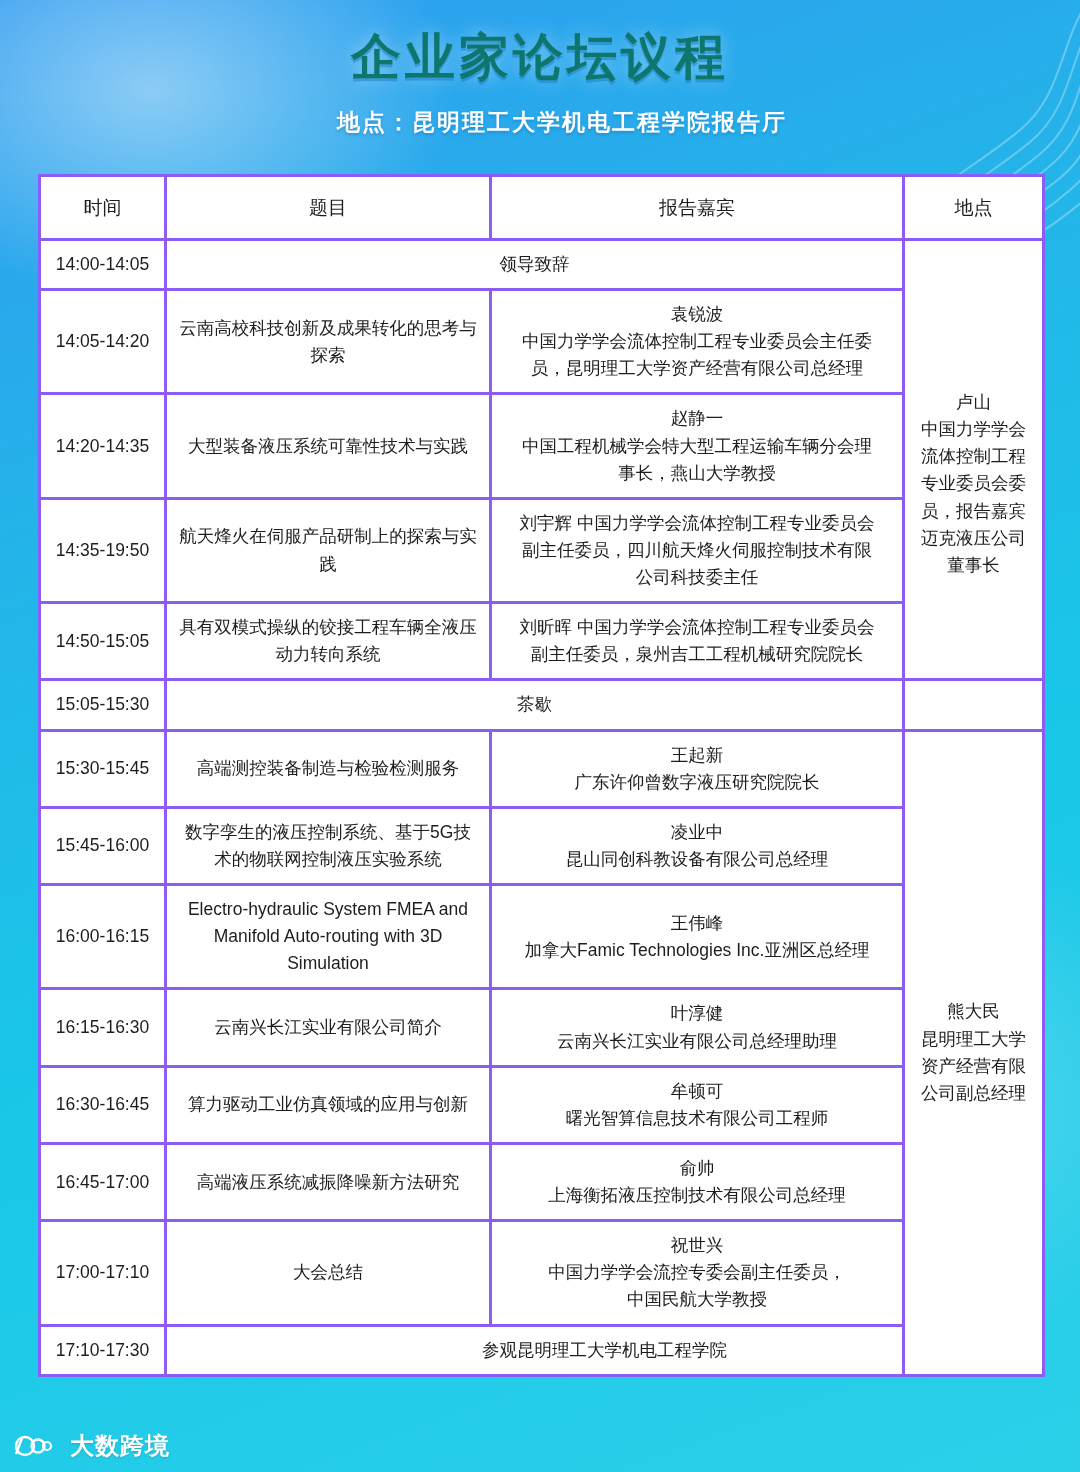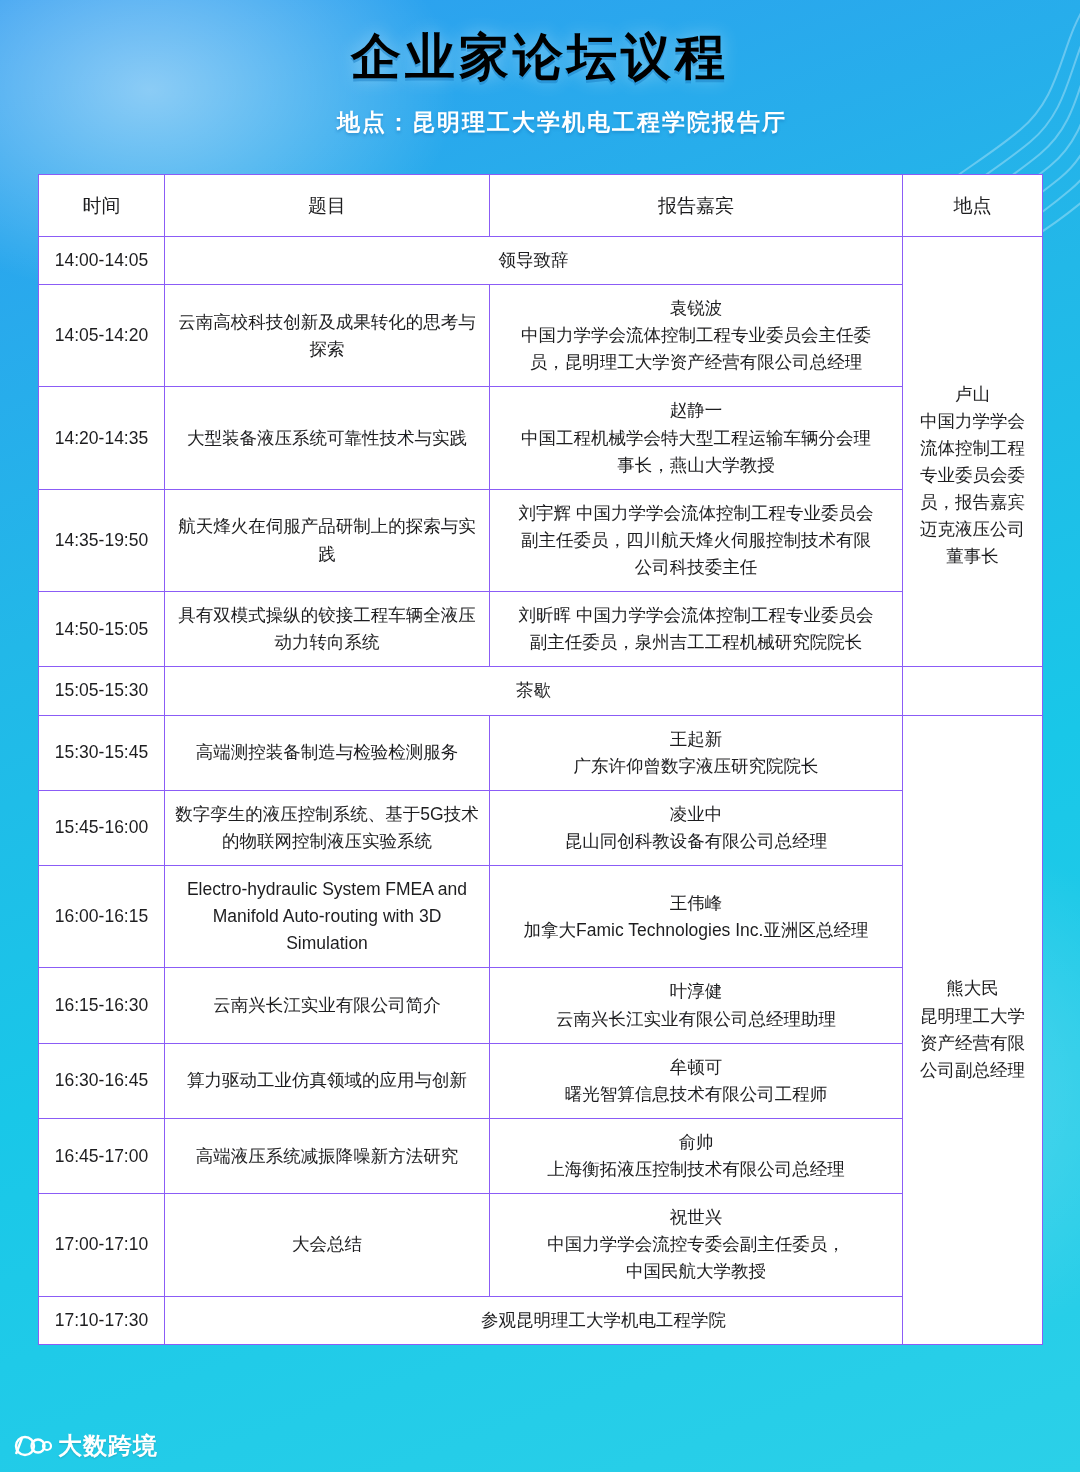--- a/index.html
+++ b/index.html
@@ -28,21 +28,21 @@
     pointer-events:none;
   }
   header {
     position:relative;
     padding-top: 26px;
     text-align:center;
   }
   .title {
     font-size: 50px;
     font-weight: bold;
-    color: #000000;
+    color: #0f766e;
     letter-spacing: 4px;
     text-shadow: 0 3px 0 rgba(20,120,190,.45), 0 0 18px rgba(255,255,255,.45);
     line-height: 1.25;
   }
   .subtitle {
     margin-top: 18px;
     font-size: 23px;
     font-weight: bold;
     color: #ffffff;
     letter-spacing: 2px;
@@ -58,21 +58,21 @@
     border-collapse: collapse;
     background: #ffffff;
     table-layout: fixed;
   }
   table.agenda col.c-time  { width: 126px; }
   table.agenda col.c-topic { width: 325px; }
   table.agenda col.c-guest { width: 413px; }
   table.agenda col.c-place { width: 140px; }
 
   table.agenda th, table.agenda td {
-    border: 1px solid #8b5cf6;
+    border: 3px solid #8b5cf6;
     padding: 10px 10px;
     text-align:center;
     vertical-align: middle;
     color: #1d1d1f;
     font-size: 17.5px;
     line-height: 1.55;
   }
   table.agenda th {
     font-size: 19px;
     font-weight: normal;
@@ -86,21 +86,21 @@
     margin-left: 42px;
   }
   td.topic-en { font-size: 18px; }
   .guest-lines span { display:block; }
   .footer-logo {
     position:absolute;
     left: 14px;
     bottom: 10px;
     display:flex;
     align-items:center;
-    gap: 4px;
+    gap: 16px;
   }
   .logo-mark {
     width: 40px; height: 28px;
     display:flex; align-items:center; justify-content:center;
   }
   .logo-text {
     font-size: 24px;
     font-weight: bold;
     color: #ffffff;
     text-shadow: 0 1px 2px rgba(0,0,0,.15);

